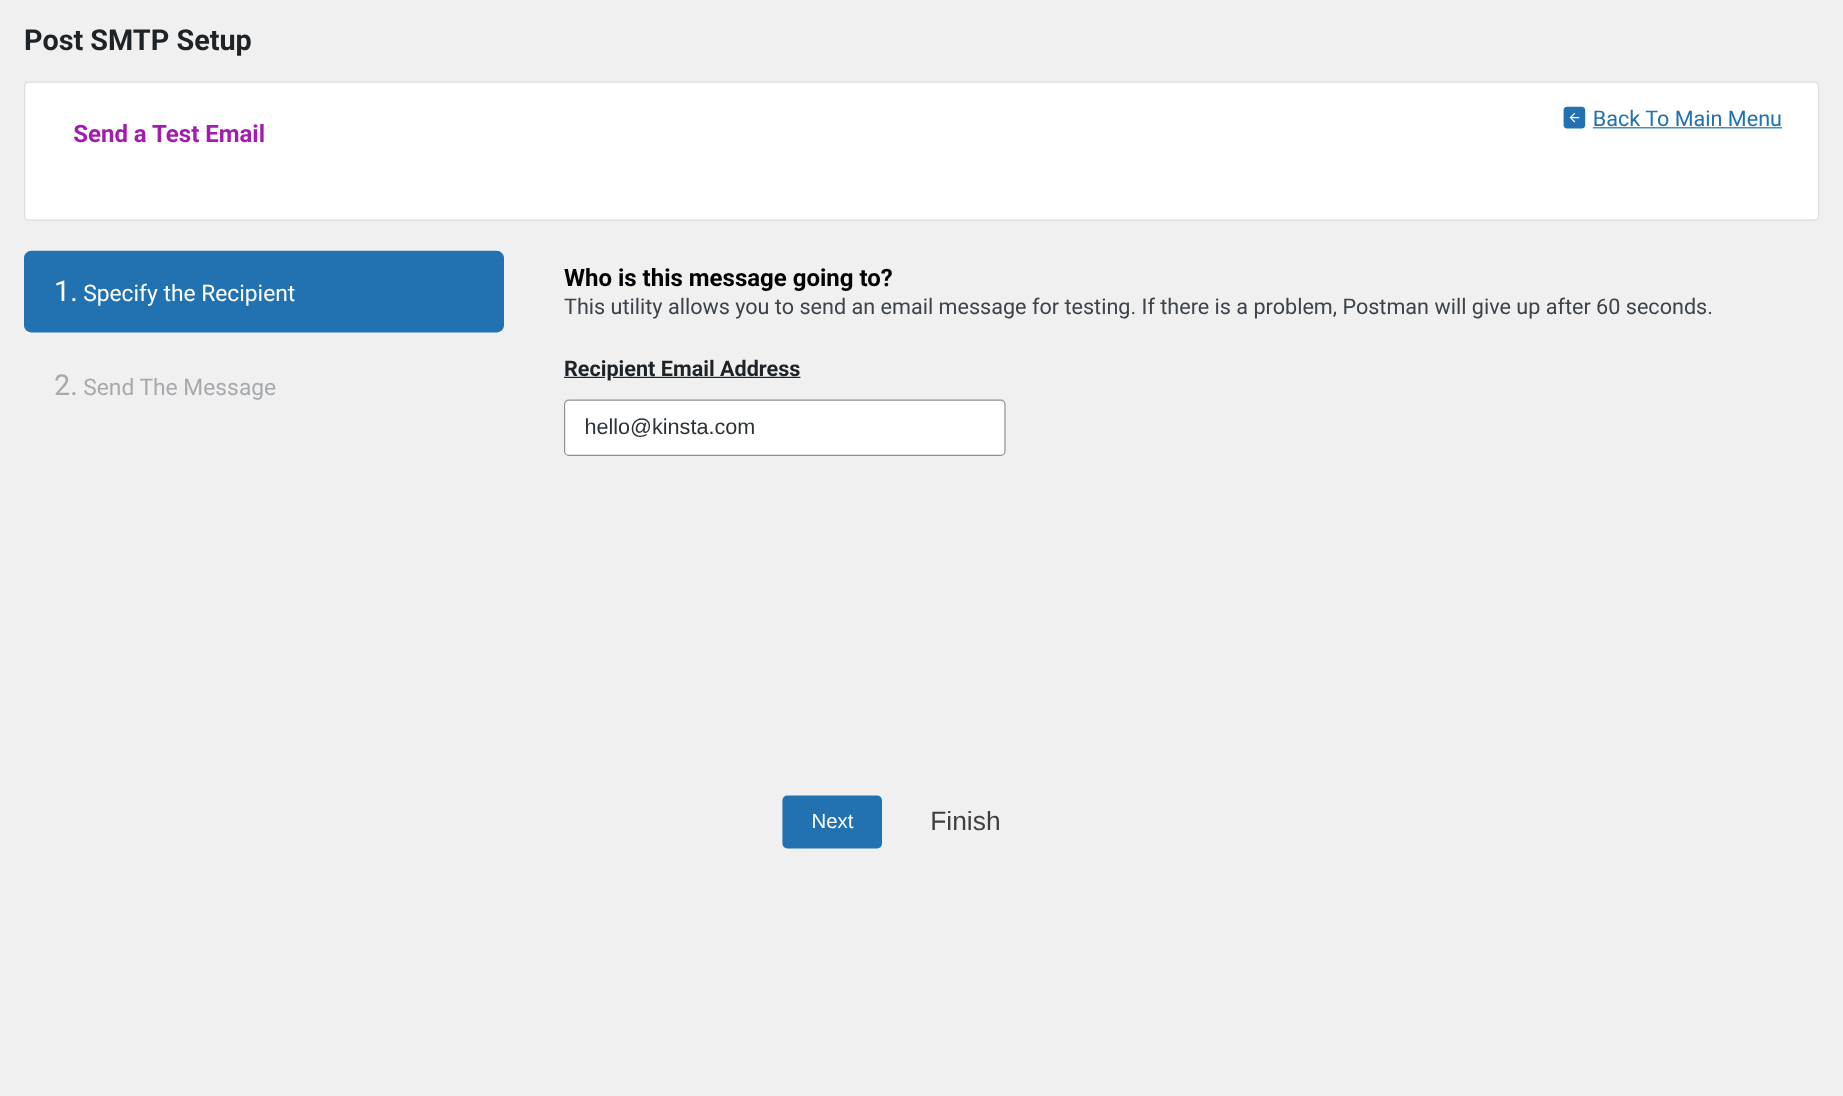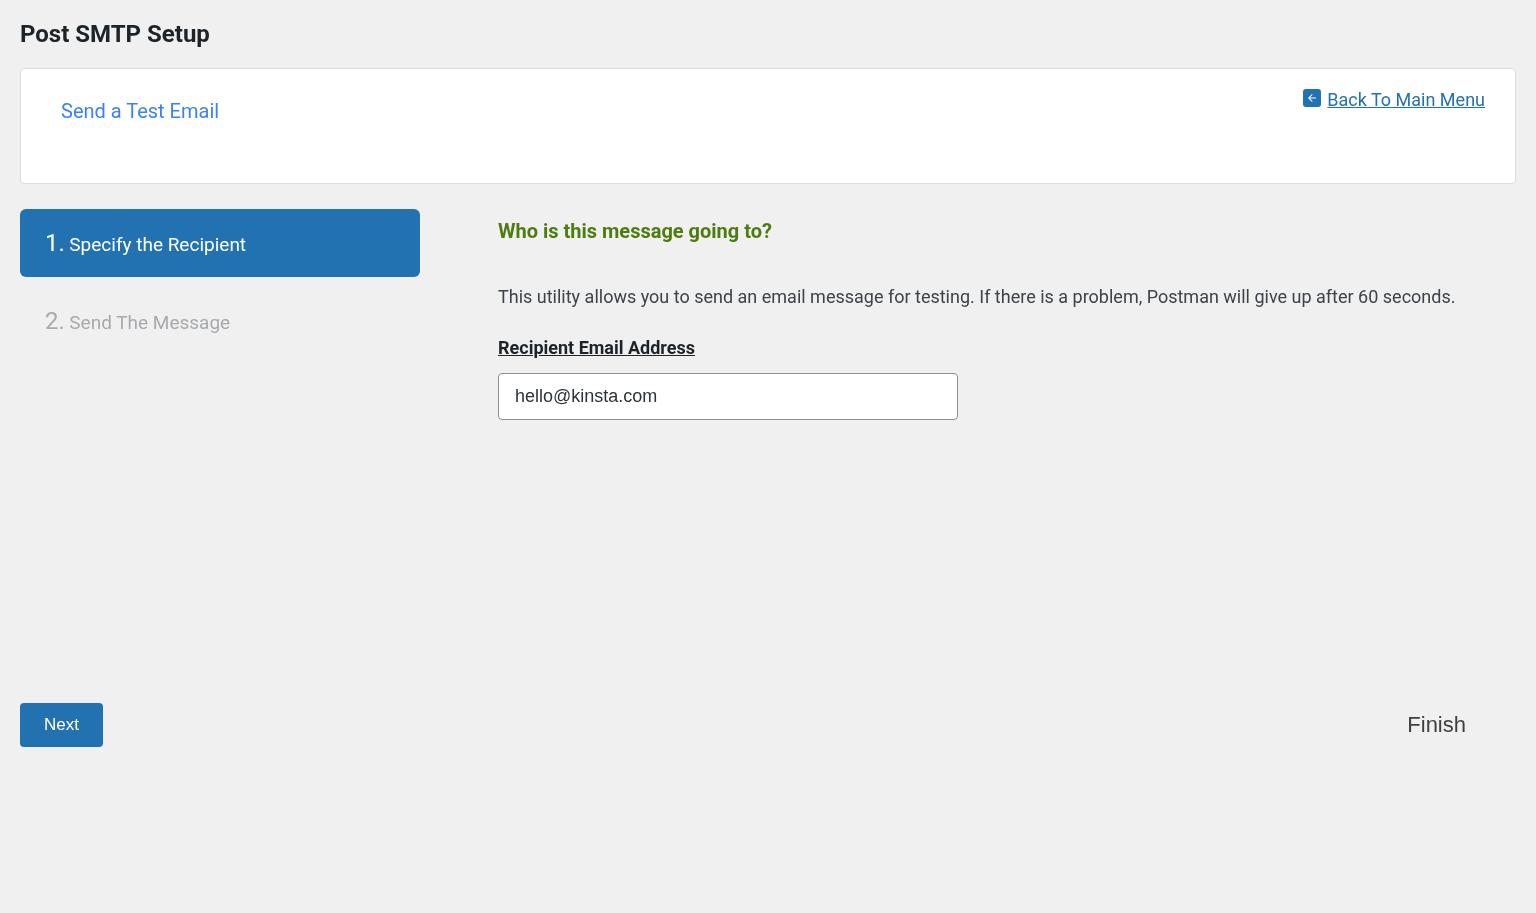--- a/index.html
+++ b/index.html
@@ -22,22 +22,22 @@
     .header-card {
       background: #fff;
       border: 1px solid #dcdcde;
       border-radius: 4px;
       padding: 30px 40px 60px 40px;
       margin-bottom: 25px;
       position: relative;
     }
     .header-card-title {
       font-size: 20px;
-      font-weight: 400;
-      color: #3b82f6;
+      font-weight: 700;
+      color: #a21caf;
     }
     .back-link-wrapper {
       position: absolute;
       top: 20px;
       right: 30px;
       display: flex;
       align-items: flex-start;
       gap: 6px;
     }
     .back-icon {
@@ -54,21 +54,21 @@
       height: 12px;
       fill: #fff;
     }
     .back-link {
       color: #2271b1;
       text-decoration: underline;
       font-size: 18px;
     }
     .wizard-container {
       display: flex;
-      gap: 78px;
+      gap: 50px;
     }
     .wizard-steps {
       width: 400px;
       flex-shrink: 0;
     }
     .wizard-step {
       padding: 20px 25px;
       border-radius: 6px;
       margin-bottom: 10px;
       font-size: 18px;
@@ -89,49 +89,48 @@
     .wizard-step .step-label {
       font-size: 19px;
     }
     .wizard-content {
       flex: 1;
       padding-top: 10px;
     }
     .content-heading {
       font-size: 20px;
       font-weight: 700;
-      color: #4d7c0f;
-      margin-bottom: 40px;
+      color: #000000;
     }
     .content-description {
       font-size: 18px;
       color: #3c434a;
       line-height: 1.6;
       margin-bottom: 25px;
     }
     .field-label {
       font-size: 18px;
       font-weight: 700;
       color: #1d2327;
       margin-bottom: 15px;
       display: block;
       text-decoration: underline;
     }
     .text-input {
-      width: 460px;
+      width: 368px;
       padding: 12px 16px;
       font-size: 18px;
       border: 1px solid #8c8f94;
       border-radius: 4px;
       background: #fff;
       color: #2c3338;
     }
     .wizard-footer {
       display: flex;
-      justify-content: space-between;
+      justify-content: center;
       gap: 30px;
       margin-top: 280px;
       padding-right: 40px;
       align-items: center;
     }
     .btn-primary {
       background: #2271b1;
       color: #fff;
       border: none;
       border-radius: 4px;

